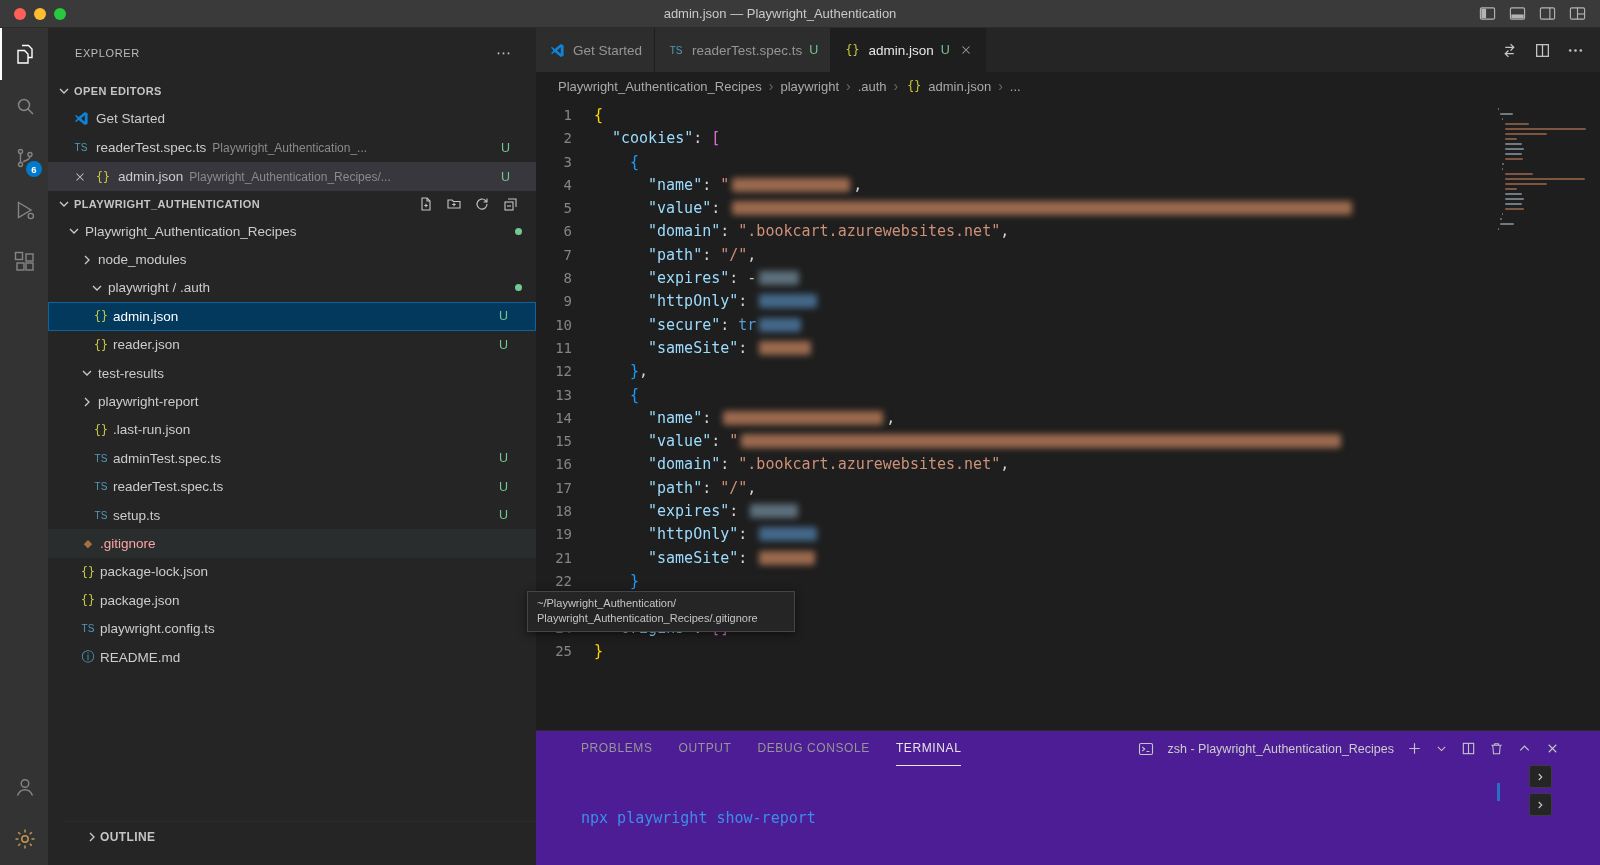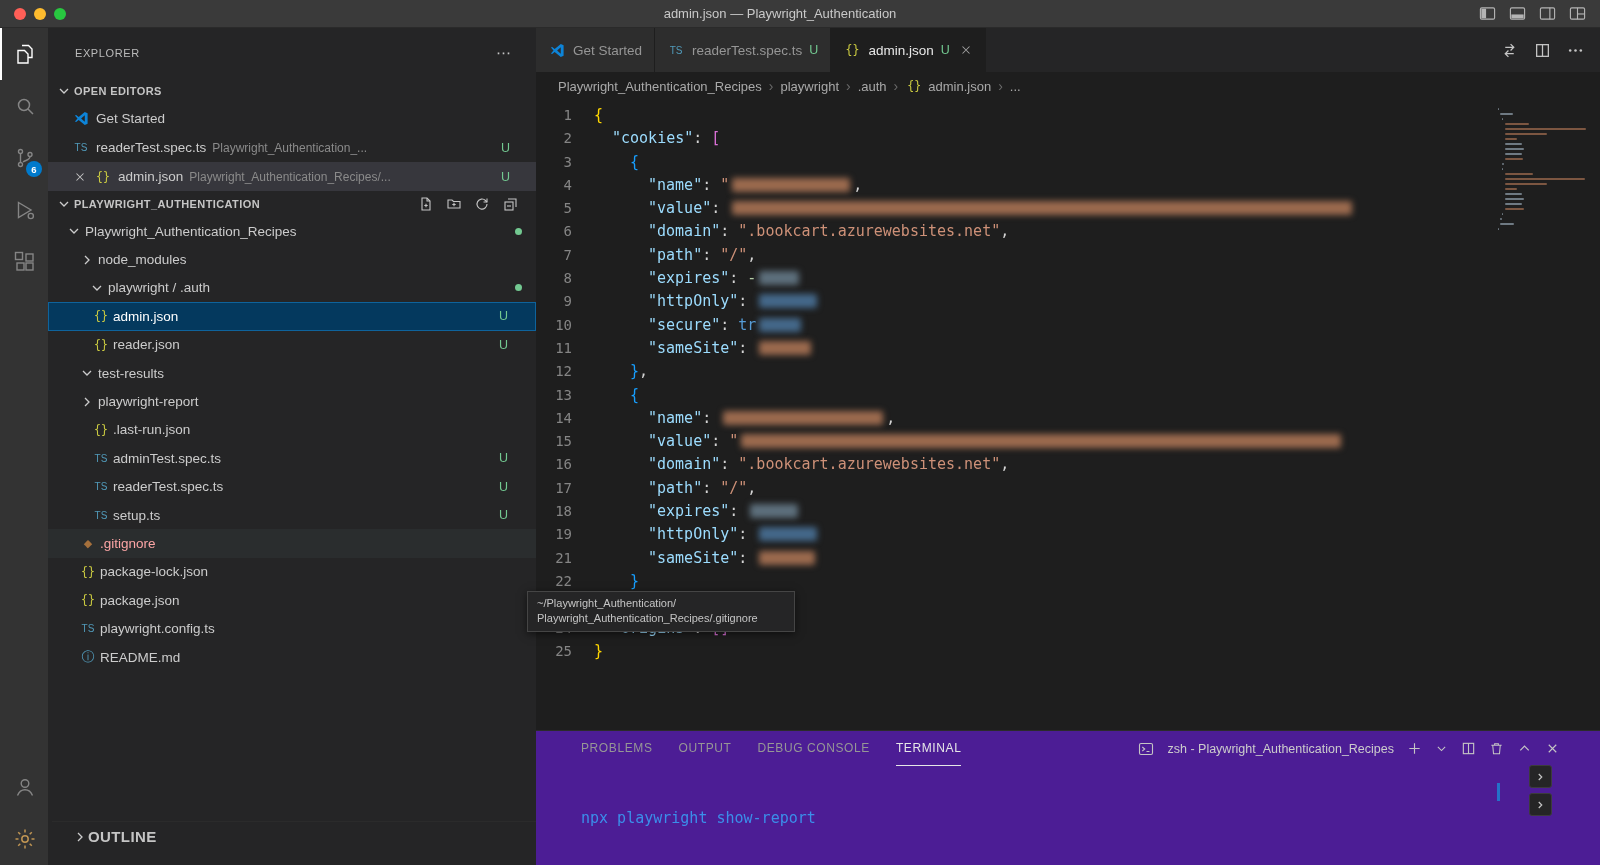--- a/index.html
+++ b/index.html
@@ -54,22 +54,22 @@
 .tree-row.selected{background:#04395e;outline:1px solid #0e639c;outline-offset:-1px}
 .tree-row.selected .label{color:#ffffff}
 .tree-row.hovered{background:#2a2d2e}
 .tree-row.dim .label{color:#fca5a5}
 .dot{width:7px;height:7px;border-radius:50%;background:#73c991;margin-left:auto;flex:none}
 .fic{width:18px;display:inline-flex;justify-content:center;flex:none;font-weight:normal;align-items:center}
 .fic.json{color:#cbcb41;font-family:"DejaVu Sans Mono",monospace;font-size:11.5px}
 .fic.ts{color:#519aba;font-size:10px;font-family:"Liberation Sans",sans-serif}
 .fic.git{color:#a5703c;font-size:11px}
 .fic.info{color:#519aba;font-size:13px;font-weight:normal}
-.outline-row{position:absolute;bottom:14px;left:4px;right:0;height:30px;border-top:1px solid #2b2b2b;
-  display:flex;align-items:center;padding-left:20px;color:#c5c5c5;font-size:15px;font-weight:bold;letter-spacing:.4px;cursor:pointer}
+.outline-row{position:absolute;bottom:14px;left:16px;right:0;height:30px;border-top:1px solid #2b2b2b;
+  display:flex;align-items:center;padding-left:20px;color:#c5c5c5;font-size:12px;font-weight:bold;letter-spacing:.4px;cursor:pointer}
 
 
 .editor-region{position:absolute;top:28px;left:536px;width:1064px;height:837px;background:#1e1e1e}
 .tabbar{height:44px;background:#252526;display:flex;align-items:stretch}
 .tabs{display:flex}
 .tab{display:flex;align-items:center;gap:7px;padding:0 12px;background:#2d2d2d;
   border-right:1px solid #1e1e1e;color:#969696;font-size:13.5px;cursor:pointer;white-space:nowrap}
 .tab.active{background:#1e1e1e;color:#e7e7e7}
 .tab .dirty{color:#73c991;font-size:12.5px}
 .tab .tclose{color:#a0a0a0;margin-left:2px;display:flex}

